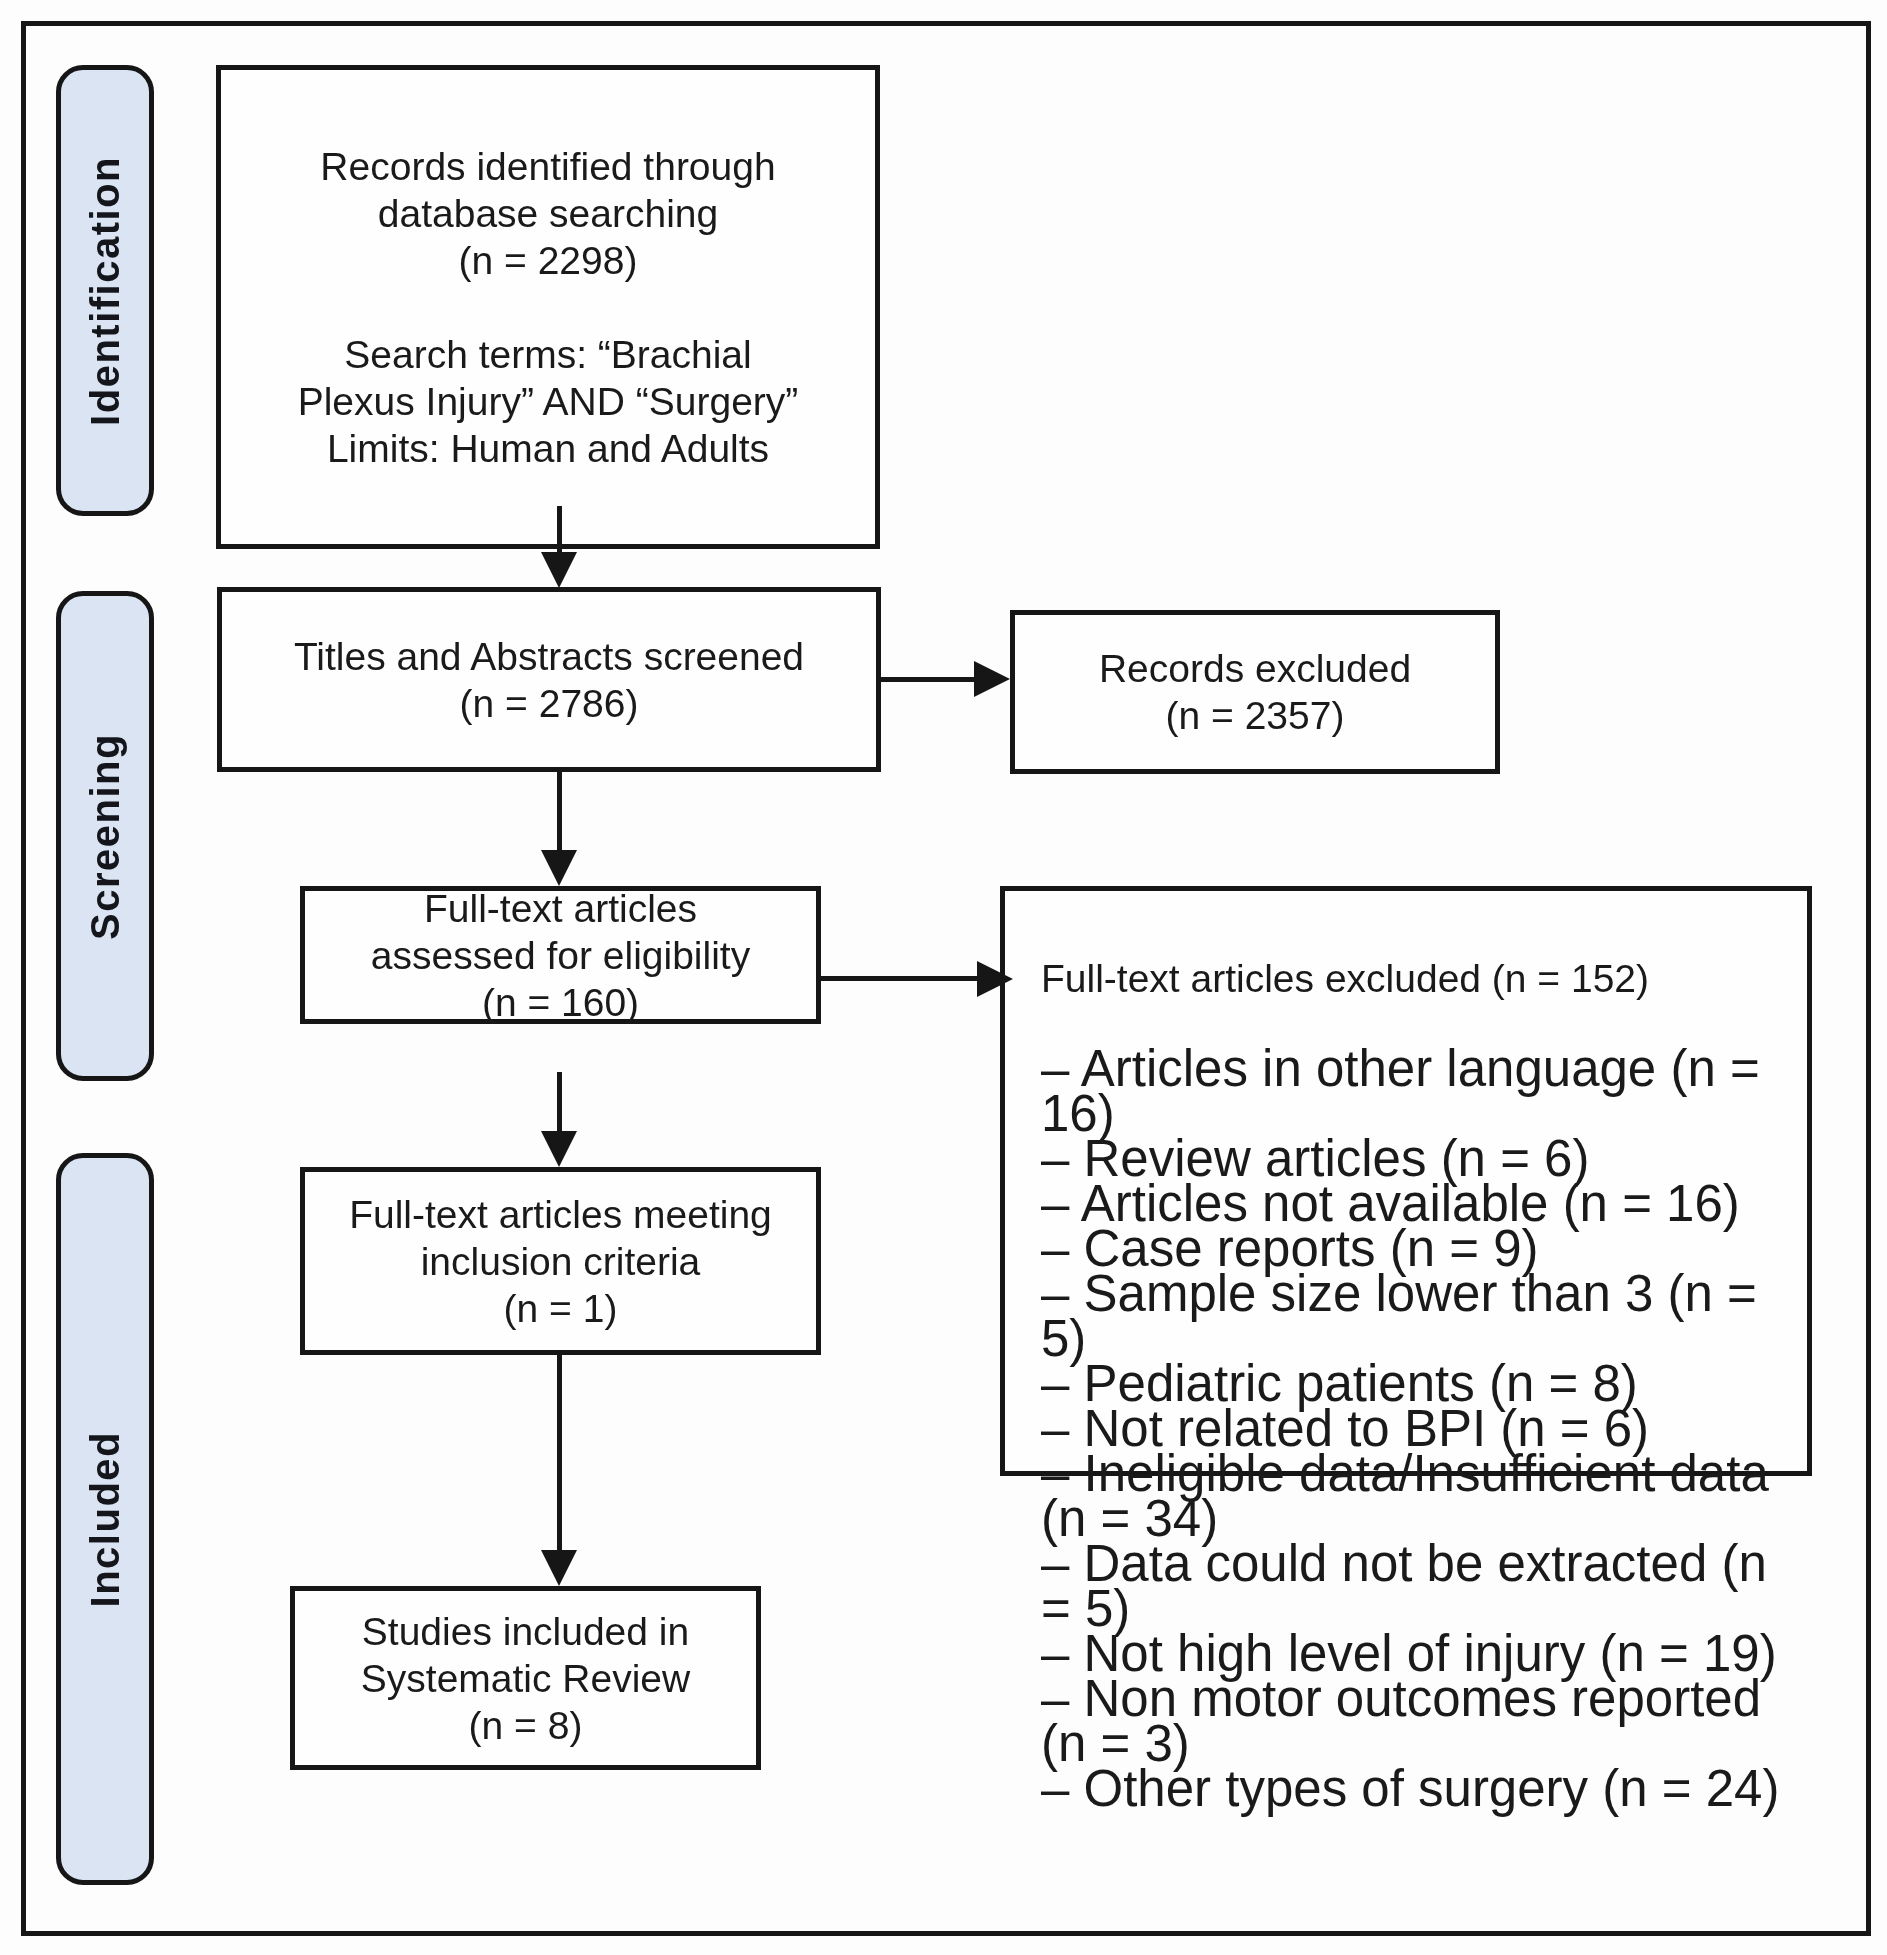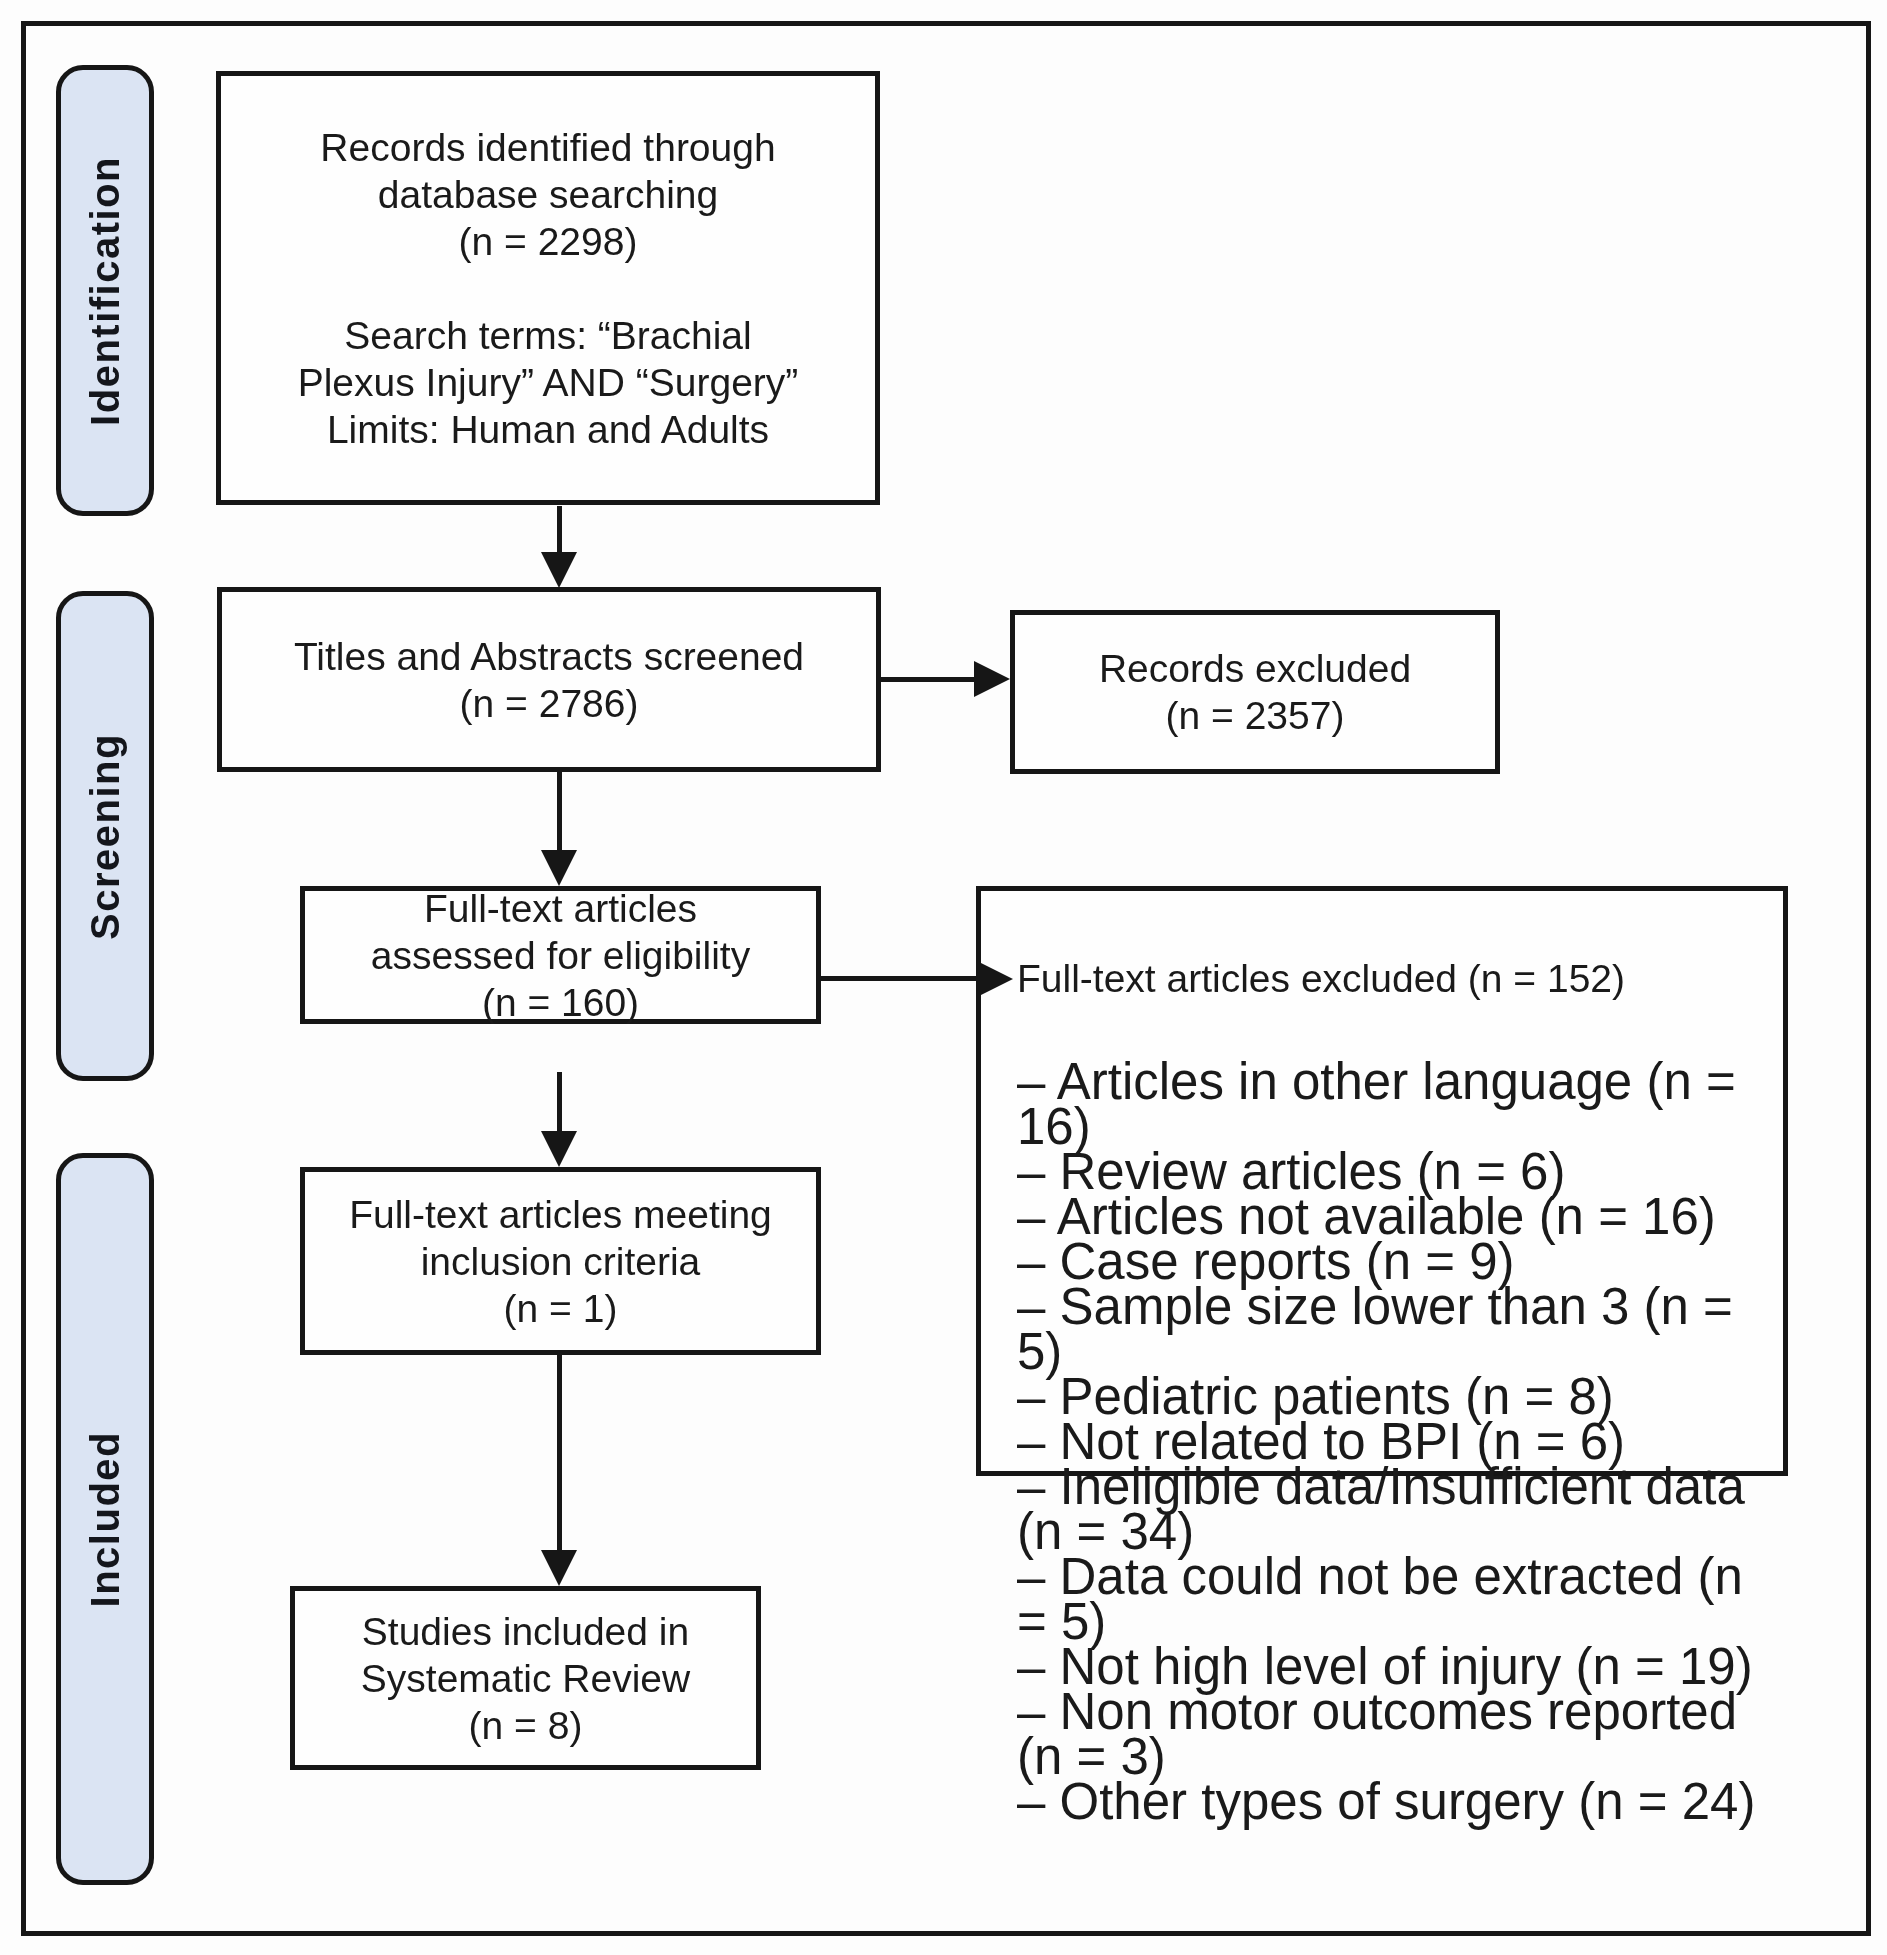--- a/index.html
+++ b/index.html
@@ -111,39 +111,39 @@
   <div class="pill" style="top:65px; height:451px; background:#dbe4f3;">
     <span>Identification</span>
   </div>
   <div class="pill" style="top:591px; height:490px; background:#dbe4f3;">
     <span>Screening</span>
   </div>
   <div class="pill" style="top:1153px; height:732px; background:#dbe4f3;">
     <span>Included</span>
   </div>
 
-  <div class="node" style="left:216px; top:71px; width:664px; height:434px;">Records identified through
+  <div class="node" style="left:216px; top:65px; width:664px; height:484px;">Records identified through
 database searching
 (n = 2298)
 
 Search terms: “Brachial
 Plexus Injury” AND “Surgery”
 Limits: Human and Adults</div>
 
   <div class="node" style="left:217px; top:587px; width:664px; height:185px;">Titles and Abstracts screened
 (n = 2786)</div>
 
   <div class="node" style="left:1010px; top:610px; width:490px; height:164px;">Records excluded
 (n = 2357)</div>
 
   <div class="node" style="left:300px; top:886px; width:521px; height:138px;">Full-text articles
 assessed for eligibility
 (n = 160)</div>
 
-  <div class="node listbox" style="left:976px; top:886px; width:812px; height:590px;gap:13px;">
+  <div class="node listbox" style="left:1000px; top:886px; width:812px; height:590px;">
     <div class="list-title">Full-text articles excluded (n = 152)</div>
     <div class="list-items">– Articles in other language (n = 16)
 – Review articles (n = 6)
 – Articles not available (n = 16)
 – Case reports (n = 9)
 – Sample size lower than 3 (n = 5)
 – Pediatric patients (n = 8)
 – Not related to BPI (n = 6)
 – Ineligible data/Insufficient data (n = 34)
 – Data could not be extracted (n = 5)

